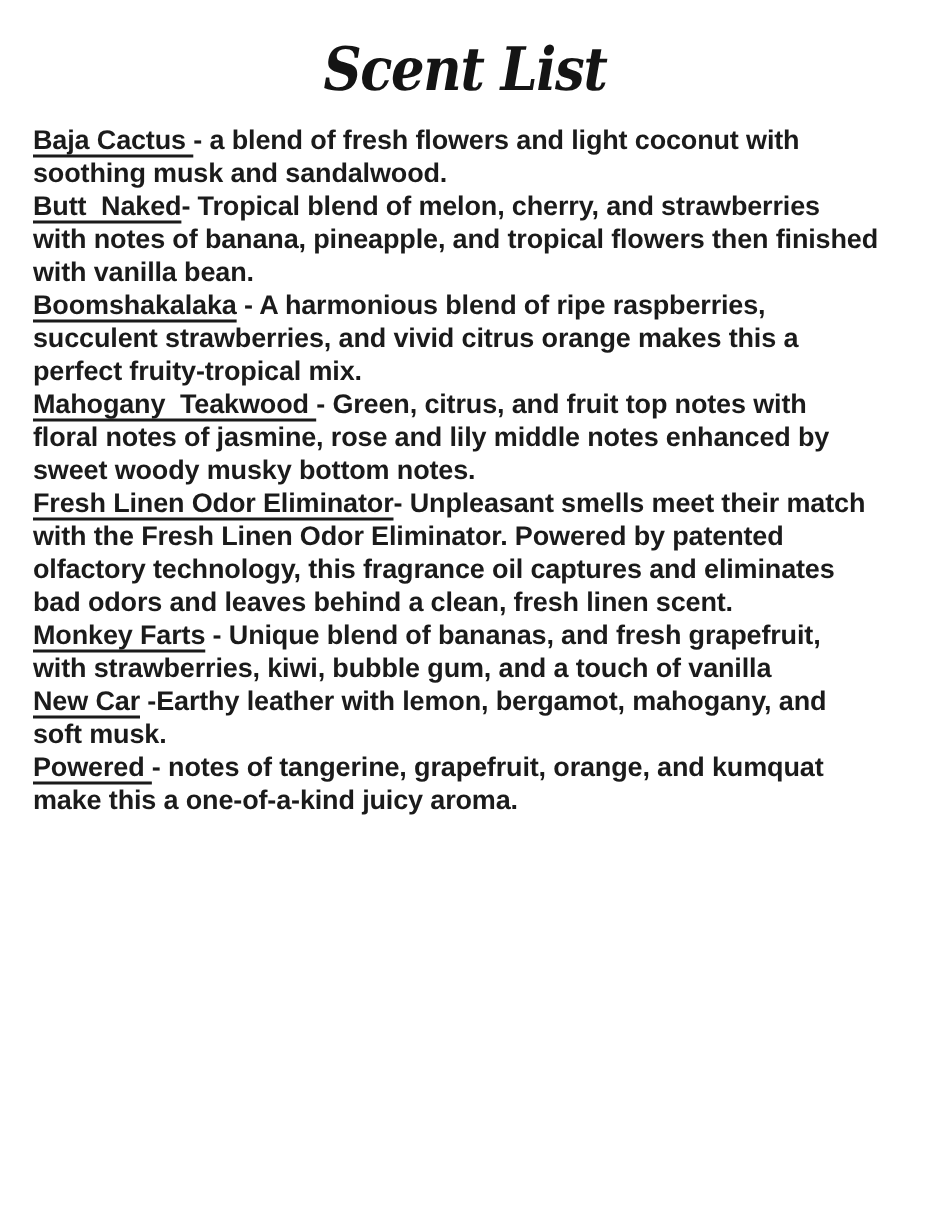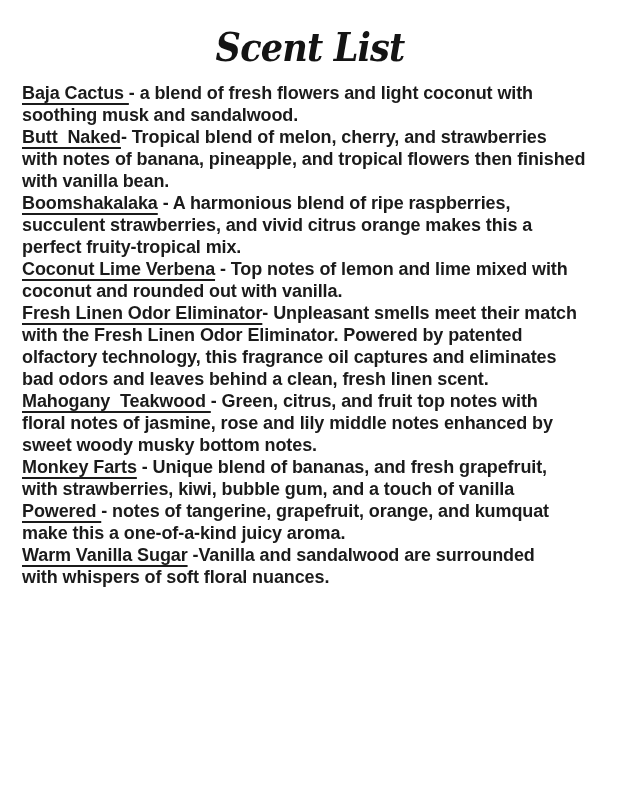--- a/index.html
+++ b/index.html
@@ -61,36 +61,34 @@
 soothing musk and sandalwood.</span></p>
 
   <p class="scent"><span class="scent-name">Butt  Naked</span><span class="scent-sep">- </span><span class="scent-desc">Tropical blend of melon, cherry, and strawberries
 with notes of banana, pineapple, and tropical flowers then finished
 with vanilla bean.</span></p>
 
   <p class="scent"><span class="scent-name">Boomshakalaka</span><span class="scent-sep"> - </span><span class="scent-desc">A harmonious blend of ripe raspberries,
 succulent strawberries, and vivid citrus orange makes this a
 perfect fruity-tropical mix.</span></p>
 
-  <p class="scent"><span class="scent-name">Coconut Lime Verbena</span><span class="scent-sep"> - </span><span class="scent-desc">Top notes of lemon and lime mixed with
-coconut and rounded out with vanilla.</span></p>
 
+
+  <p class="scent"><span class="scent-name">Mahogany  Teakwood </span><span class="scent-sep">- </span><span class="scent-desc">Green, citrus, and fruit top notes with
+floral notes of jasmine, rose and lily middle notes enhanced by
+sweet woody musky bottom notes.</span></p>
 
   <p class="scent"><span class="scent-name">Fresh Linen Odor Eliminator</span><span class="scent-sep">- </span><span class="scent-desc">Unpleasant smells meet their match
 with the Fresh Linen Odor Eliminator. Powered by patented
 olfactory technology, this fragrance oil captures and eliminates
 bad odors and leaves behind a clean, fresh linen scent.</span></p>
 
-  <p class="scent"><span class="scent-name">Mahogany  Teakwood </span><span class="scent-sep">- </span><span class="scent-desc">Green, citrus, and fruit top notes with
-floral notes of jasmine, rose and lily middle notes enhanced by
-sweet woody musky bottom notes.</span></p>
-
   <p class="scent"><span class="scent-name">Monkey Farts</span><span class="scent-sep"> - </span><span class="scent-desc">Unique blend of bananas, and fresh grapefruit,
 with strawberries, kiwi, bubble gum, and a touch of vanilla</span></p>
 
+  <p class="scent"><span class="scent-name">New Car</span><span class="scent-sep"> -</span><span class="scent-desc">Earthy leather with lemon, bergamot, mahogany, and
+soft musk.</span></p>
 
   <p class="scent"><span class="scent-name">Powered </span><span class="scent-sep">- </span><span class="scent-desc">notes of tangerine, grapefruit, orange, and kumquat
 make this a one-of-a-kind juicy aroma.</span></p>
 
-  <p class="scent"><span class="scent-name">Warm Vanilla Sugar</span><span class="scent-sep"> -</span><span class="scent-desc">Vanilla and sandalwood are surrounded
-with whispers of soft floral nuances.</span></p>
 </main>
 </div>
 
 </body></html>

